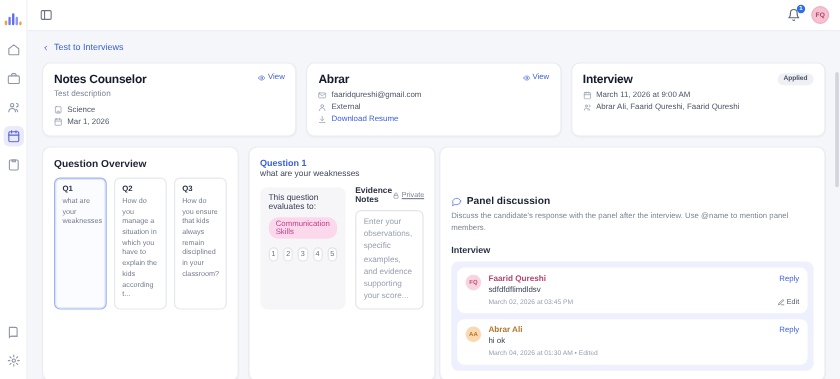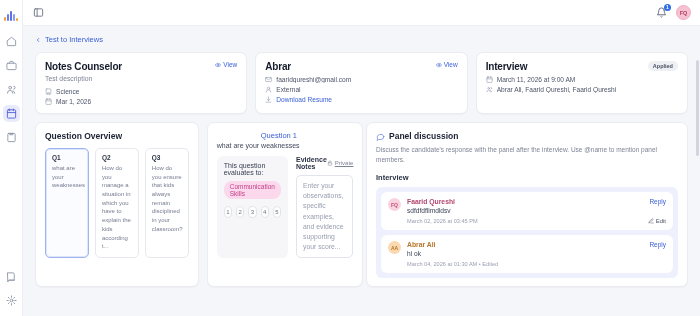--- a/index.html
+++ b/index.html
@@ -114,21 +114,21 @@
   .q-grid { display: flex; gap: 6px; }
   .q-card {
     flex: 1 1 0; min-width: 0;
     border: 1px solid #e6e8ee; border-radius: 5px; padding: 5px 6px 6px 6px;
     background: #ffffff; cursor: pointer;
   }
   .q-card.selected { border-color: #9fb4ef; background: #fbfcff; box-shadow: 0 0 0 1px #dde5fb inset; }
   .q-card .q-id { font-size: 6.5px; font-weight: 700; color: #2b3245; margin-bottom: 3px; }
   .q-card .q-txt { font-size: 6px; color: #767d90; line-height: 1.45; }
 
-  .q-detail-label { font-size: 7.5px; color: #3b60d8; font-weight: 400; margin-left: 44px; }
+  .q-detail-label { font-size: 7.5px; color: #3b60d8; font-weight: 700; }
   .q-detail-text { font-size: 7px; color: #41485c; margin-top: 2px; margin-bottom: 7px; }
 
   .detail-split { display: flex; gap: 8px; }
   .eval-box { flex: 1 1 0; min-width: 0; background: #f6f6f9; border-radius: 6px; padding: 6px 7px; }
   .eval-title { font-size: 7px; color: #363d51; margin-bottom: 5px; }
   .chip {
     display: inline-block; background: #fbd8ec; color: #c2418a;
     font-size: 6.5px; padding: 2px 6px; border-radius: 8px; font-weight: 500;
   }
   .score-row { display: flex; gap: 4px; margin-top: 6px; }
@@ -144,21 +144,21 @@
   .private-tag { display: flex; align-items: center; gap: 2px; font-size: 6px; color: #7d8496; }
   .private-tag svg { width: 6px; height: 6px; }
   .private-tag span { text-decoration: underline; }
   .notes-area {
     border: 1px solid #e2e4eb; border-radius: 5px; padding: 5px 6px;
     font-size: 6.8px; color: #9aa0b1; line-height: 1.5; min-height: 28px;
     background: #fff;
   }
 
   
-  .pd-head { display: flex; align-items: flex-end; gap: 4px; }
+  .pd-head { display: flex; align-items: flex-end; gap: 4px; margin-top: 31px; }
   .pd-head svg { width: 9px; height: 9px; color: #6d85e8; }
   .pd-title { font-size: 8.5px; font-weight: 700; color: #1b2233; }
   .pd-desc { font-size: 6.5px; color: #7d8496; line-height: 1.55; margin-top: 4px; }
   .pd-sub { font-size: 7.5px; font-weight: 600; color: #2b3245; margin-top: 8px; margin-bottom: 5px; }
 
   .thread { background: #eef0fd; border-radius: 6px; padding: 5px; display: flex; flex-direction: column; gap: 5px; }
   .comment { background: #ffffff; border-radius: 6px; padding: 6px 7px; display: flex; gap: 6px; }
   .c-av {
     width: 13px; height: 13px; border-radius: 50%; flex: 0 0 13px;
     display: flex; align-items: center; justify-content: center;

